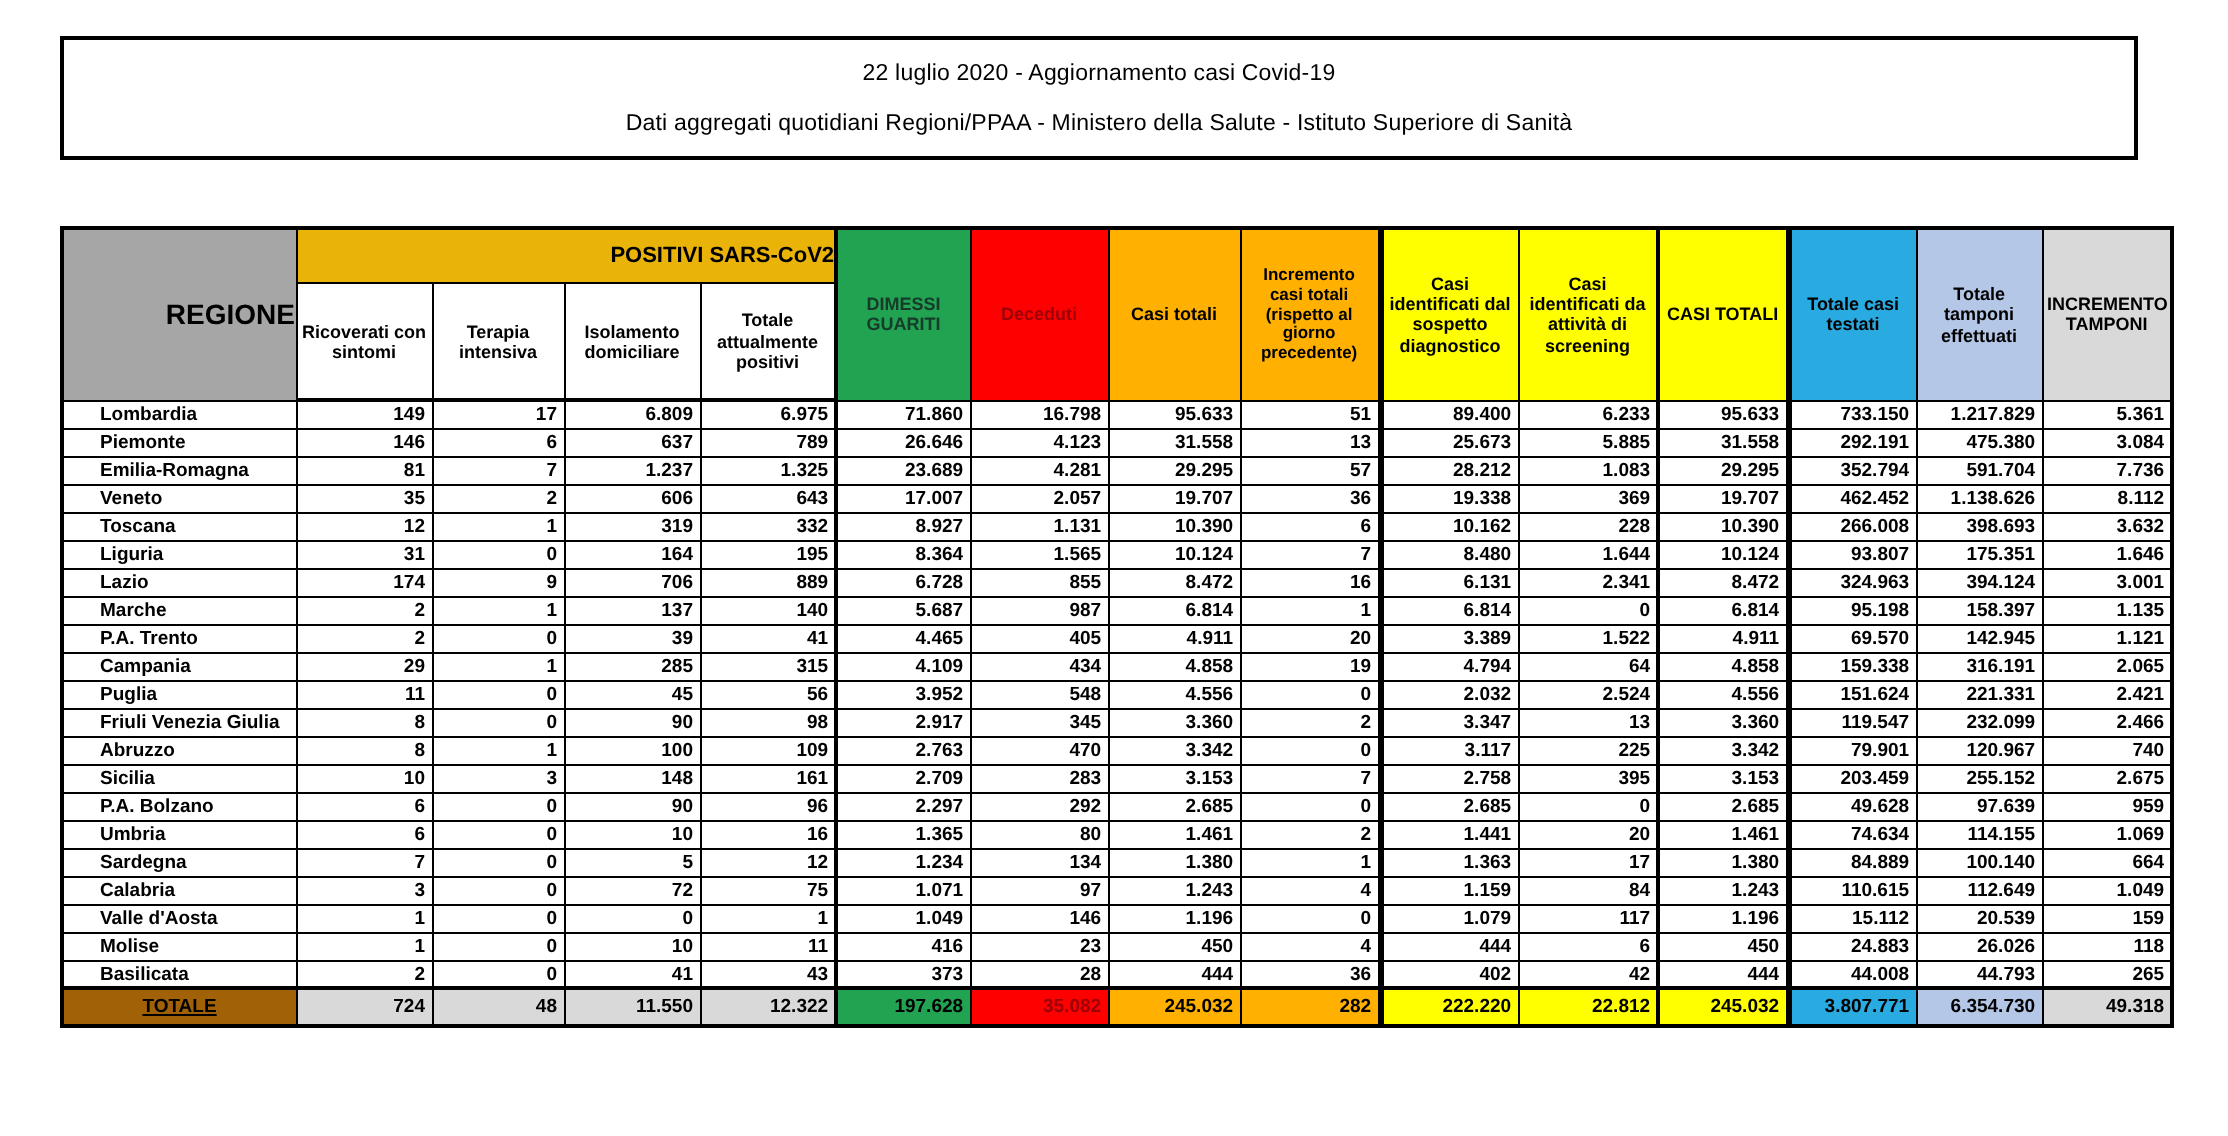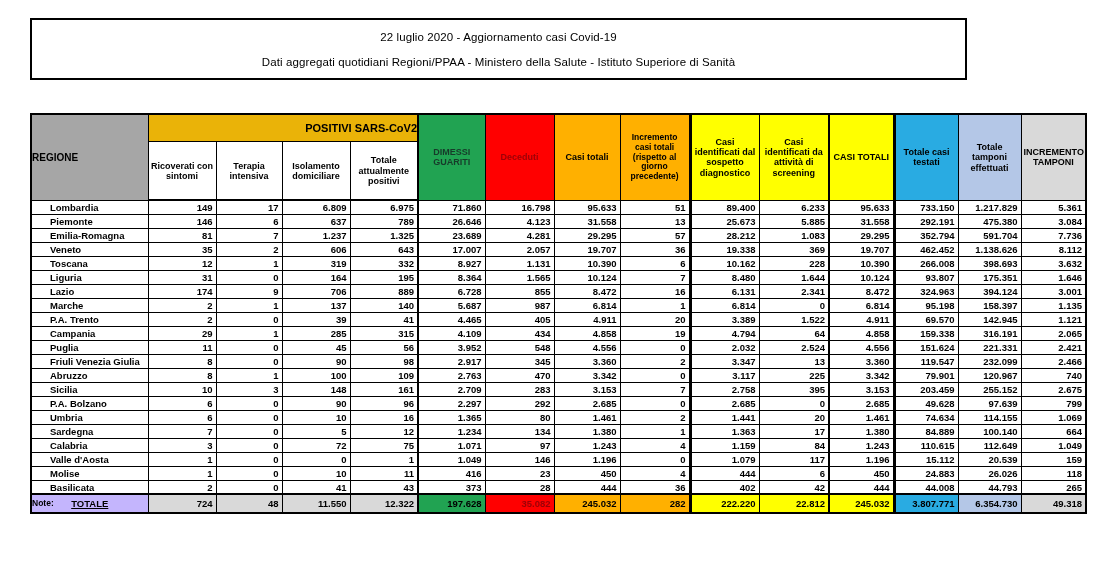--- a/index.html
+++ b/index.html
@@ -1,51 +1,51 @@
 <!DOCTYPE html>
 <html><head>
 <meta charset="utf-8">
 <style>
   * { margin:0; padding:0; box-sizing:border-box; }
   html,body { width:1114px; height:568px; background:#fff; font-family:"Liberation Sans", sans-serif; color:#000; }
   .page { position:relative; width:1114px; height:568px; overflow:hidden; }
 
   .title-box {
-    position:absolute; left:30px; top:18px; width:937px; height:62px;
+    position:absolute; left:30px; top:18px; width:1039px; height:62px;
     border:2px solid #000; background:#fff;
     display:flex; flex-direction:column; justify-content:center; gap:13px;
     text-align:center;
   }
   .title-line { font-size:11.5px; letter-spacing:.1px; }
 
   table.data-table {
     position:absolute; left:30px; top:113px; width:1055px;
     border-collapse:collapse; table-layout:fixed;
     border:2px solid #000;
   }
   .data-table th, .data-table td {
     border:1px solid #000; vertical-align:middle;
     font-weight:bold; overflow:hidden;
   }
   .h1 { height:22px; }
   .h2 th { height:46px; border-bottom:2px solid #000; }
-  .th-region { background:#A6A6A6; font-size:10px; text-align:left; border-bottom:2px solid #000; }
+  .th-region { background:#A6A6A6; font-size:14px; text-align:right; border-bottom:2px solid #000; }
   .th-group  { background:#eab308; font-size:11px; text-align:right;margin-top:44px; }
   .th-sub    { background:#fff; font-size:9px; text-align:center; line-height:1.15; padding:1px 2px; }
   .th-col    { font-size:9px; text-align:center; line-height:1.15; padding:18px 2px; border-bottom:2px solid #000; }
   .th-small  { font-size:8.5px; }
 
   .c-green  { background:#21A352; color:#173B2A; }
   .c-red    { background:#FF0000; color:#9C0006; }
   .c-orange { background:#FFB000; color:#000; }
   .c-yellow { background:#FFFF00; color:#000; }
   .c-blue   { background:#29ABE2; color:#000; }
   .c-lblue  { background:#B4C7E7; color:#000; }
   .c-lgray  { background:#D9D9D9; color:#000; }
-  .c-gray   { background:#c4b5fd; color:#000;text-decoration:underline; }
+  .c-gray   { background:#a16207; color:#000;text-decoration:underline; }
 
   .bR  { border-right:3px solid #000 !important; }
   .bR2 { border-right:2px solid #000 !important; }
 
   tbody td { height:14px; font-size:9.5px; background:#fff; }
   td.region-cell { text-align:left; padding-left:18px; }
   td.num { text-align:right; padding-right:3px; }
 
   tr.total-row td { height:19px; border-top:2px solid #000; font-size:9.5px; }
   tr.total-row td.t-label { text-align:center; }
@@ -351,21 +351,21 @@
           <td class="num bR2">96</td>
           <td class="num">2.297</td>
           <td class="num">292</td>
           <td class="num">2.685</td>
           <td class="num bR">0</td>
           <td class="num">2.685</td>
           <td class="num bR2">0</td>
           <td class="num bR">2.685</td>
           <td class="num">49.628</td>
           <td class="num">97.639</td>
-          <td class="num">799</td>
+          <td class="num">959</td>
         </tr>
         <tr>
           <td class="region-cell">Umbria</td>
           <td class="num">6</td>
           <td class="num">0</td>
           <td class="num">10</td>
           <td class="num bR2">16</td>
           <td class="num">1.365</td>
           <td class="num">80</td>
           <td class="num">1.461</td>
@@ -476,16 +476,15 @@
           <td class="num c-yellow bR2">22.812</td>
           <td class="num c-yellow bR">245.032</td>
           <td class="num c-blue">3.807.771</td>
           <td class="num c-lblue">6.354.730</td>
           <td class="num c-lgray">49.318</td>
         </tr>
       </tbody>
   </table>
 
   <div class="notes">
-    <div class="notes-title">Note:</div>
   </div>
 
 </div>
 
 </body></html>

